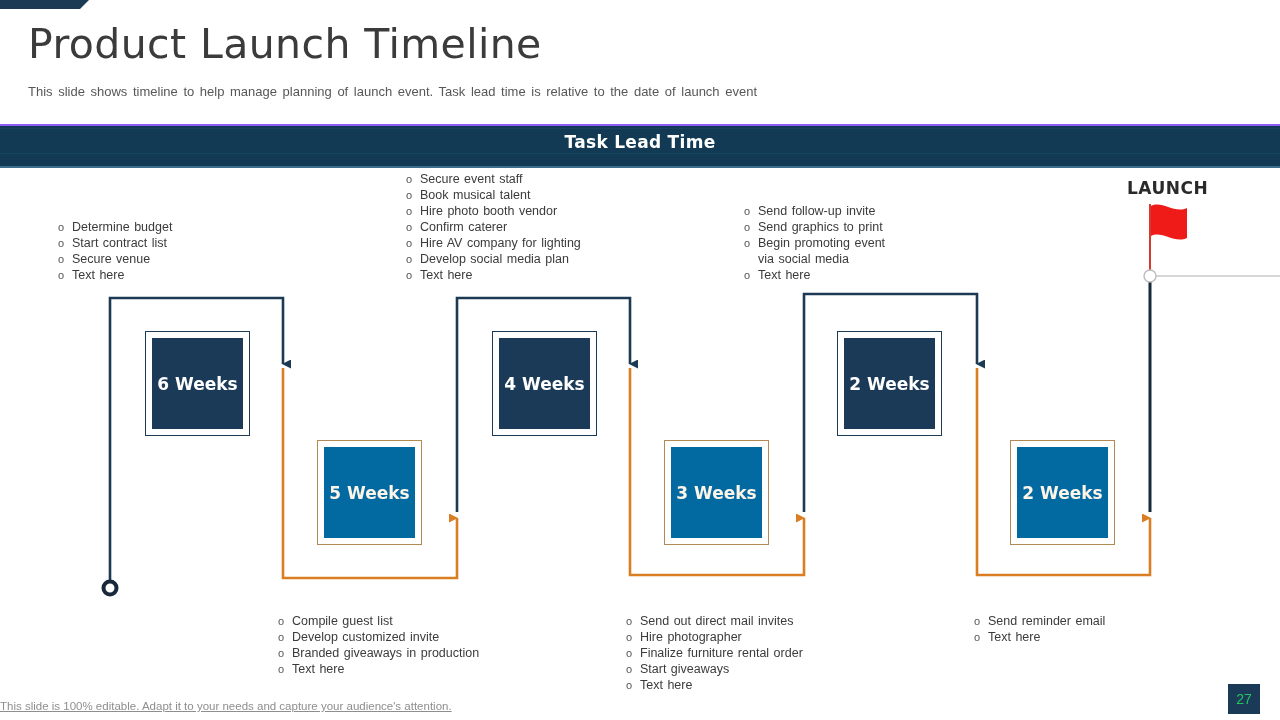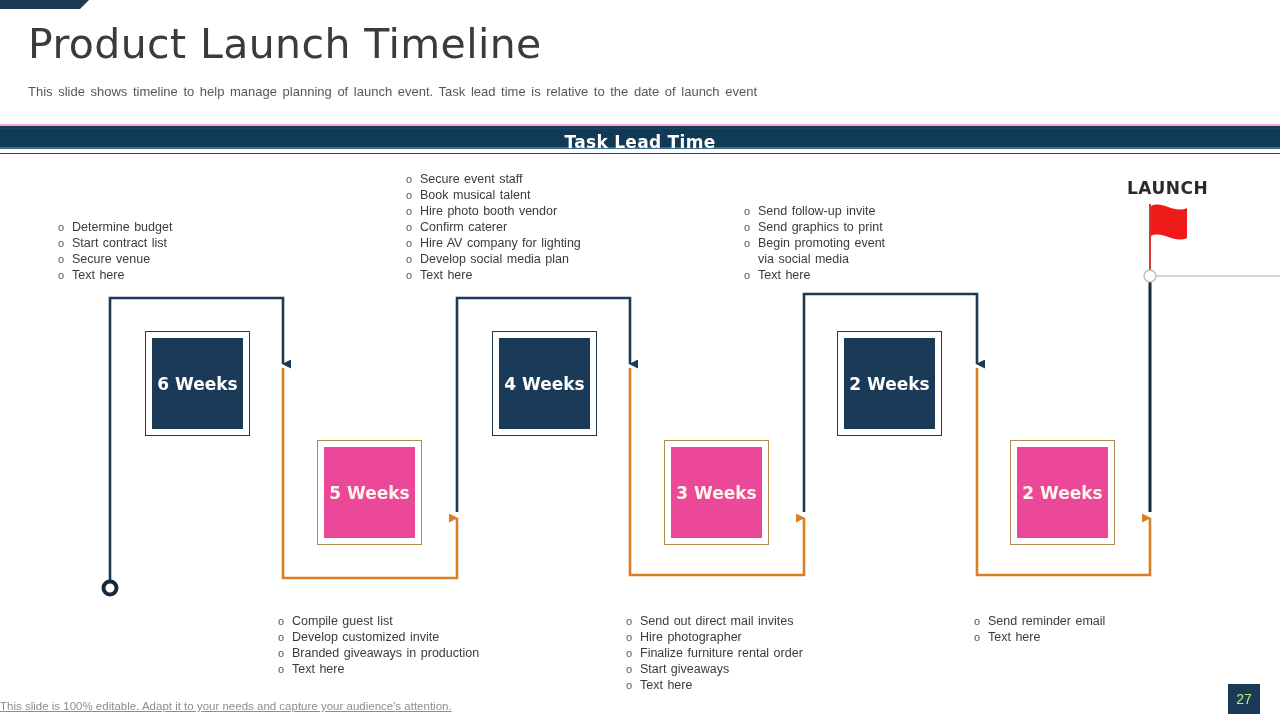--- a/index.html
+++ b/index.html
@@ -28,23 +28,23 @@
     letter-spacing:.4px;white-space:nowrap;
     font-family:"DejaVu Sans", sans-serif;
   }
   .page-subtitle{
     position:absolute;left:28px;top:84px;
     font-size:13px;color:#575757;white-space:nowrap;
     word-spacing:2px;
   }
   
   .banner{
-    position:absolute;left:0;top:124px;width:1280px;height:25px;
+    position:absolute;left:0;top:124px;width:1280px;height:44px;
     background:#123a55;
-    border-top:2px solid #f9a8d4;
+    border-top:2px solid #8b5cf6;
     border-bottom:2px solid #3d6e8d;
     box-sizing:border-box;
   }
   .banner-inner{
     position:absolute;left:0;top:2px;width:1280px;height:26px;
     border-top:1px solid #17455f;
     border-bottom:1px solid #17455f;
     box-sizing:border-box;
   }
   .banner-title{
@@ -60,21 +60,21 @@
   .wbox{position:absolute;box-sizing:border-box;background:#ffffff;padding-left:38px;}
   .wbox .fill{
     position:absolute;left:6px;top:6px;right:6px;bottom:6px;
     display:flex;align-items:center;justify-content:center;
     color:#ffffff;font-weight:bold;font-size:17px;
     font-family:"DejaVu Sans", sans-serif;
   }
   .wbox.navy{border:1px solid #1c3a54;}
   .wbox.navy .fill{background:#1b3a57;}
   .wbox.orange{border:1px solid #b08a52;}
-  .wbox.orange .fill{background:#ec4899;color:#fdf6e8;}
+  .wbox.orange .fill{background:#0369a1;color:#fdf6e8;}
   
   .blist{position:absolute;}
   .brow{display:flex;align-items:flex-start;line-height:16px;margin-bottom:0px;}
   .bullet{
     width:14px;flex:0 0 14px;color:#555;font-size:11px;line-height:16px;
     text-align:left;
   }
   .btext{font-size:12.5px;color:#3b3b3b;line-height:16px;white-space:pre-line;word-spacing:1px;}
   
   .launch-label{
@@ -82,21 +82,21 @@
     font-size:17px;font-weight:bold;color:#2a2a2a;letter-spacing:.5px;
     font-family:"DejaVu Sans", sans-serif;
   }
   
   .footer-note{
     position:absolute;left:0;top:700px;width:1280px;text-align:left;
     font-size:11.5px;color:#8e8e8e;text-decoration:underline;
   }
   .page-num{
     position:absolute;left:1228px;top:684px;width:32px;height:30px;
-    background:#1b3a57;color:#bef264;font-size:14px;
+    background:#1b3a57;color:#22c55e;font-size:14px;
     display:flex;align-items:center;justify-content:center;
   }
 </style>
 </head>
 <body>
 
 <div class="corner-bar"></div>
 
 <div class="page-title">Product Launch Timeline</div>
 <div class="page-subtitle">This slide shows timeline to help manage planning of launch event. Task lead time is relative  to the date of launch event</div>

